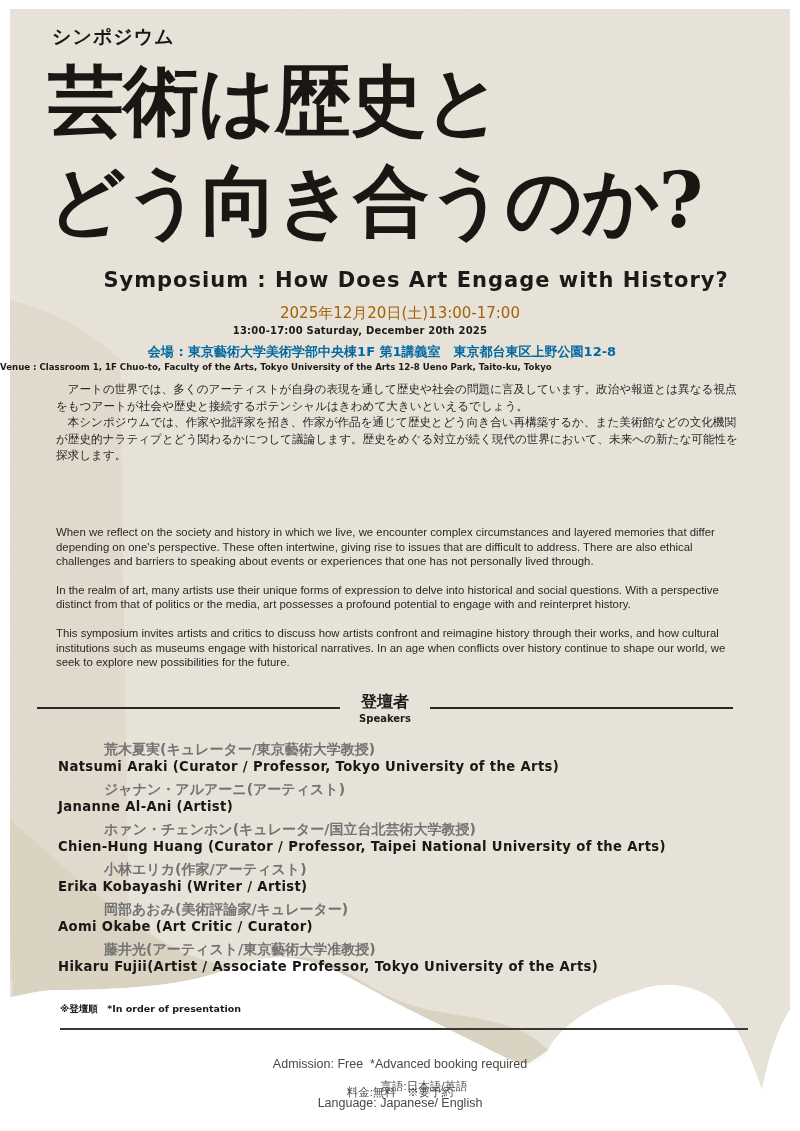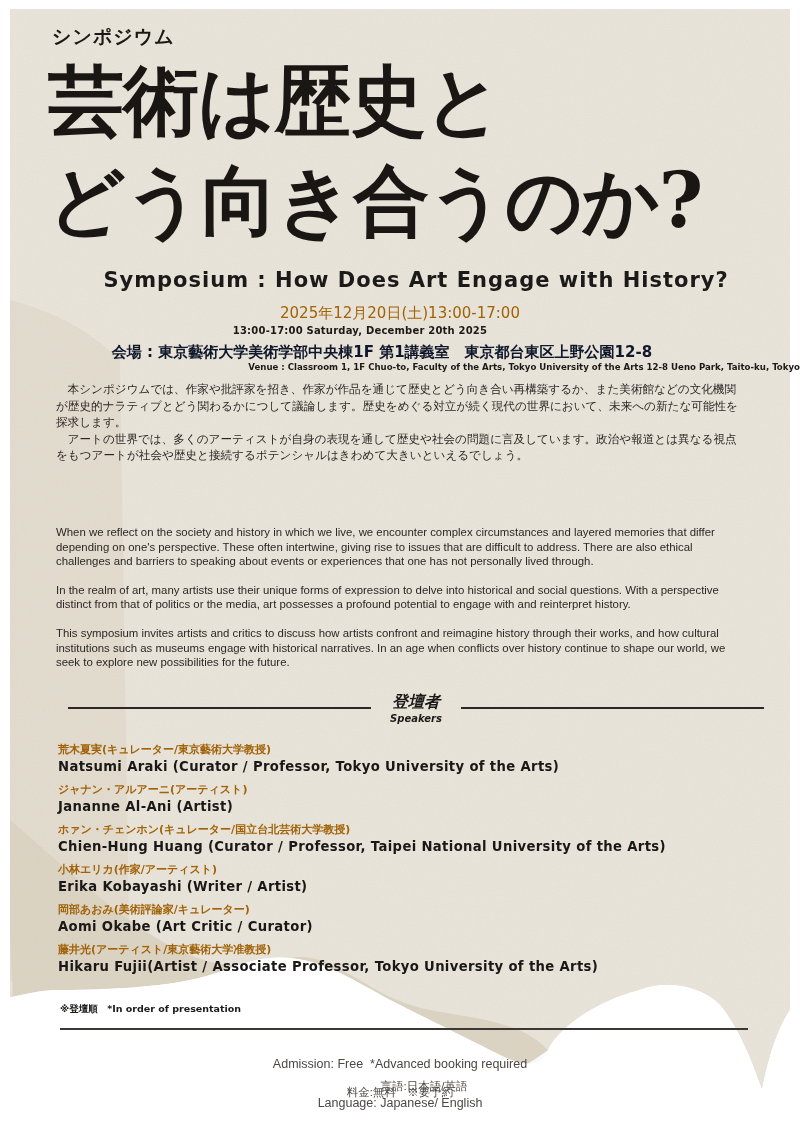--- a/index.html
+++ b/index.html
@@ -36,61 +36,61 @@
   .date-jp {
     position: absolute; left: 0; width: 800px; top: 304px; text-align: center;
     font-weight: normal; font-size: 15px; color: #a16207;
   }
   .date-en {
     position: absolute; left: 0; width: 720px; top: 325px; text-align: center;
     font-weight: bold; font-size: 10px; color: #1c1a18; letter-spacing: 0.2px;
   }
   .venue-jp {
     position: absolute; left: 0; width: 764px; top: 343px; text-align: center;
-    font-weight: bold; font-size: 15px; color: #0f172a; white-space: pre;
+    font-weight: bold; font-size: 13px; color: #0369a1; white-space: pre;
   }
   .venue-en {
-    position: absolute; left: 0; width: 800px; top: 362px; text-align: right;
+    position: absolute; left: 0; width: 800px; top: 362px; text-align: left;
     font-weight: bold; font-size: 8.6px; color: #1c1a18; white-space: nowrap;
   }
 
   .body-jp {
     position: absolute; left: 56px; width: 690px; top: 381px;
     font-size: 11.6px; line-height: 16.6px; color: #2a2724;
   }
   .body-jp p { margin: 0; text-indent: 1em; }
 
   .body-en {
     position: absolute; left: 56px; width: 690px; top: 525px;
     font-family: "Liberation Sans", sans-serif;
     font-size: 11.4px; line-height: 14.6px; color: #2a2724;
   }
   .body-en p { margin: 0 0 14px 0; }
 
   .speakers-heading {
-    position: absolute; left: 68px; width: 696px; top: 692px; height: 40px; font-style: italic;
+    position: absolute; left: 37px; width: 696px; top: 692px; height: 40px;
   }
   .speakers-heading .rule {
     position: absolute; top: 15px; height: 1.5px; background: #2b2825;
   }
   .speakers-heading .rule.left { left: 0; width: 303px; }
   .speakers-heading .rule.right { left: 393px; width: 303px; }
   .speakers-heading .jp {
     position: absolute; left: 0; width: 696px; top: 0; text-align: center;
     font-weight: bold; font-size: 16px; color: #1c1a18;
   }
   .speakers-heading .en {
     position: absolute; left: 0; width: 696px; top: 21px; text-align: center;
     font-weight: bold; font-size: 10px; color: #1c1a18;
   }
 
   .speakers { position: absolute; left: 58px; top: 740px; width: 720px; }
   .speaker { margin: 0 0 5px 0; }
   .speaker .jp {
-    font-weight: bold; font-size: 11px; line-height: 19px; color: #a16207; white-space: nowrap;
+    font-weight: bold; font-size: 14px; line-height: 19px; color: #737373; white-space: nowrap; margin-left: 46px;
   }
   .speaker .en {
     font-weight: bold; font-size: 13.2px; line-height: 16px; color: #1a1816; white-space: nowrap;
     letter-spacing: 0.35px;
   }
   .order-note {
     position: absolute; left: 60px; top: 1003px;
     font-weight: bold; font-size: 9.5px; color: #1c1a18; white-space: pre; text-align: right;
   }
 
@@ -138,22 +138,22 @@
   <div class="title-line title-2">どう向き合うのか?</div>
 
   <div class="subtitle-en">Symposium : How Does Art Engage with History?</div>
 
   <div class="date-jp">2025年12月20日(土)13:00-17:00</div>
   <div class="date-en">13:00-17:00 Saturday, December 20th 2025</div>
   <div class="venue-jp">会場 : 東京藝術大学美術学部中央棟1F 第1講義室　東京都台東区上野公園12-8</div>
   <div class="venue-en">Venue : Classroom 1, 1F Chuo-to, Faculty of the Arts, Tokyo University of the Arts 12-8 Ueno Park, Taito-ku, Tokyo</div>
 
   <div class="body-jp">
+    <p>アートの世界では、多くのアーティストが自身の表現を通して歴史や社会の問題に言及しています。政治や報道とは異なる視点をもつアートが社会や歴史と接続するポテンシャルはきわめて大きいといえるでしょう。</p>
     <p>本シンポジウムでは、作家や批評家を招き、作家が作品を通じて歴史とどう向き合い再構築するか、また美術館などの文化機関が歴史的ナラティブとどう関わるかにつして議論します。歴史をめぐる対立が続く現代の世界において、未来への新たな可能性を探求します。</p>
-    <p>アートの世界では、多くのアーティストが自身の表現を通して歴史や社会の問題に言及しています。政治や報道とは異なる視点をもつアートが社会や歴史と接続するポテンシャルはきわめて大きいといえるでしょう。</p>
   </div>
 
   <div class="body-en">
     <p>When we reflect on the society and history in which we live, we encounter complex circumstances and layered memories that differ depending on one's perspective. These often intertwine, giving rise to issues that are difficult to address. There are also ethical challenges and barriers to speaking about events or experiences that one has not personally lived through.</p>
     <p>In the realm of art, many artists use their unique forms of expression to delve into historical and social questions. With a perspective distinct from that of politics or the media, art possesses a profound potential to engage with and reinterpret history.</p>
     <p>This symposium invites artists and critics to discuss how artists confront and reimagine history through their works, and how cultural institutions such as museums engage with historical narratives. In an age when conflicts over history continue to shape our world, we seek to explore new possibilities for the future.</p>
   </div>
 
   <div class="speakers-heading">
     <div class="rule left"></div>

